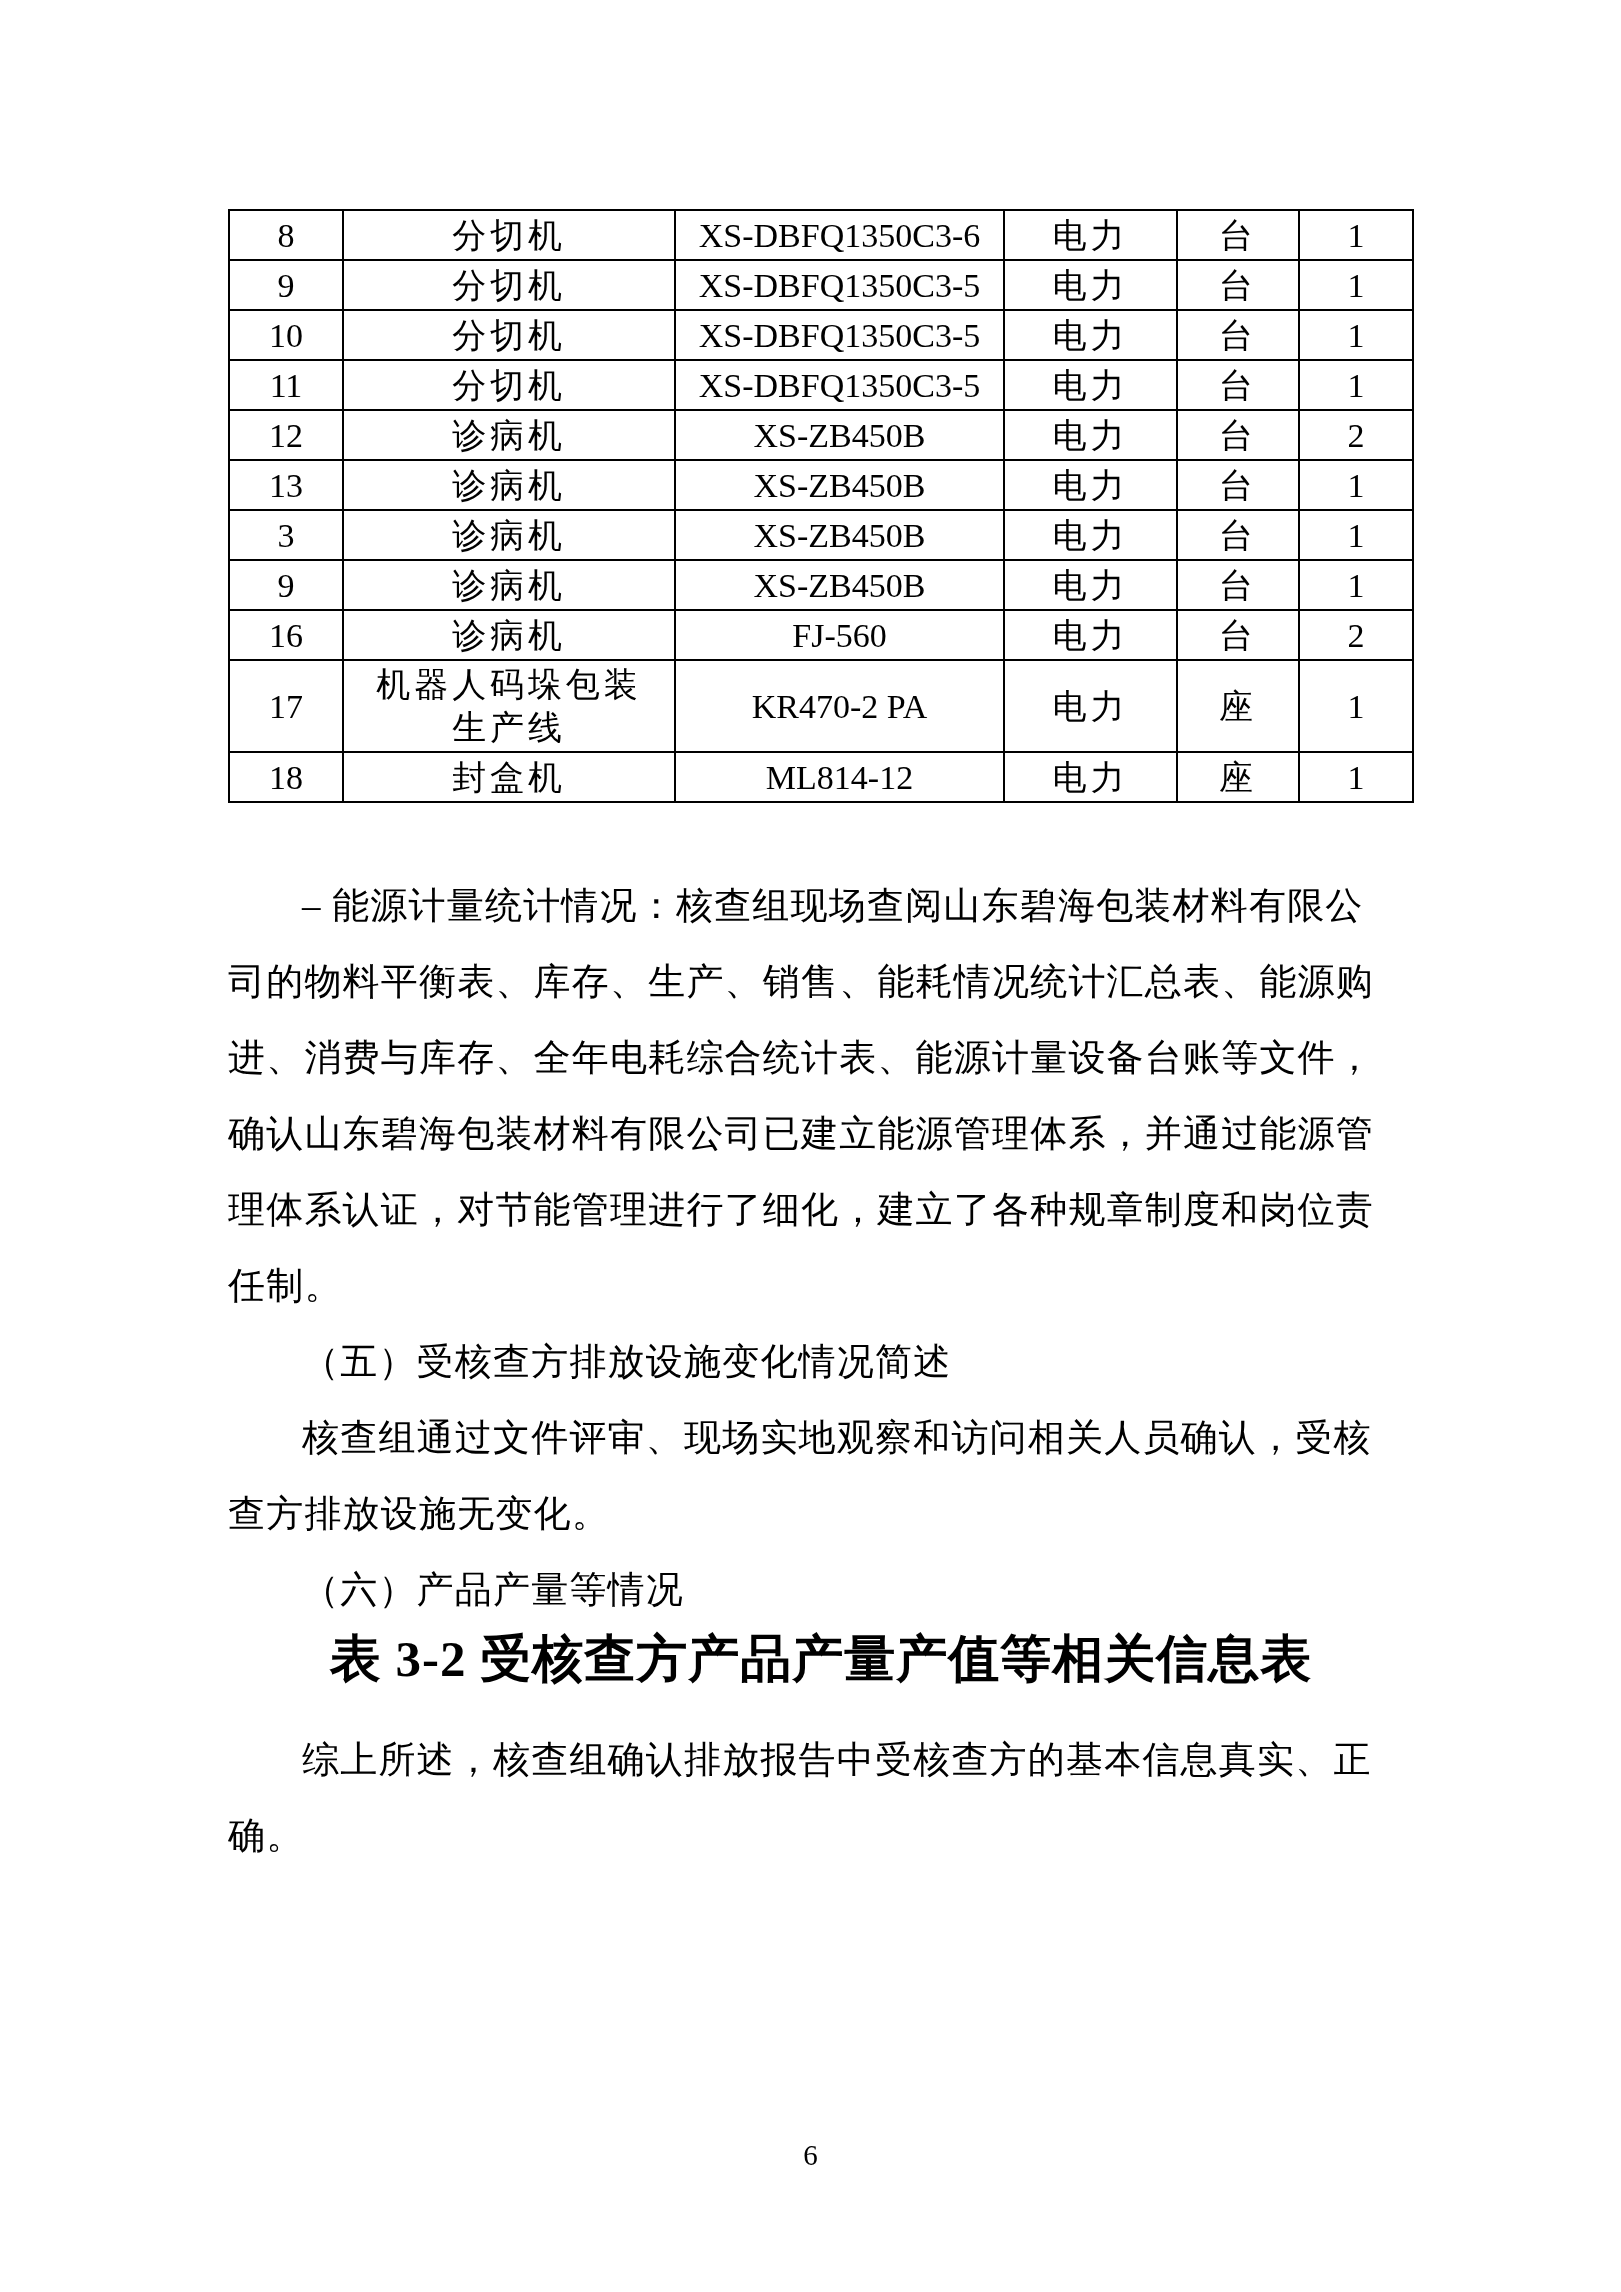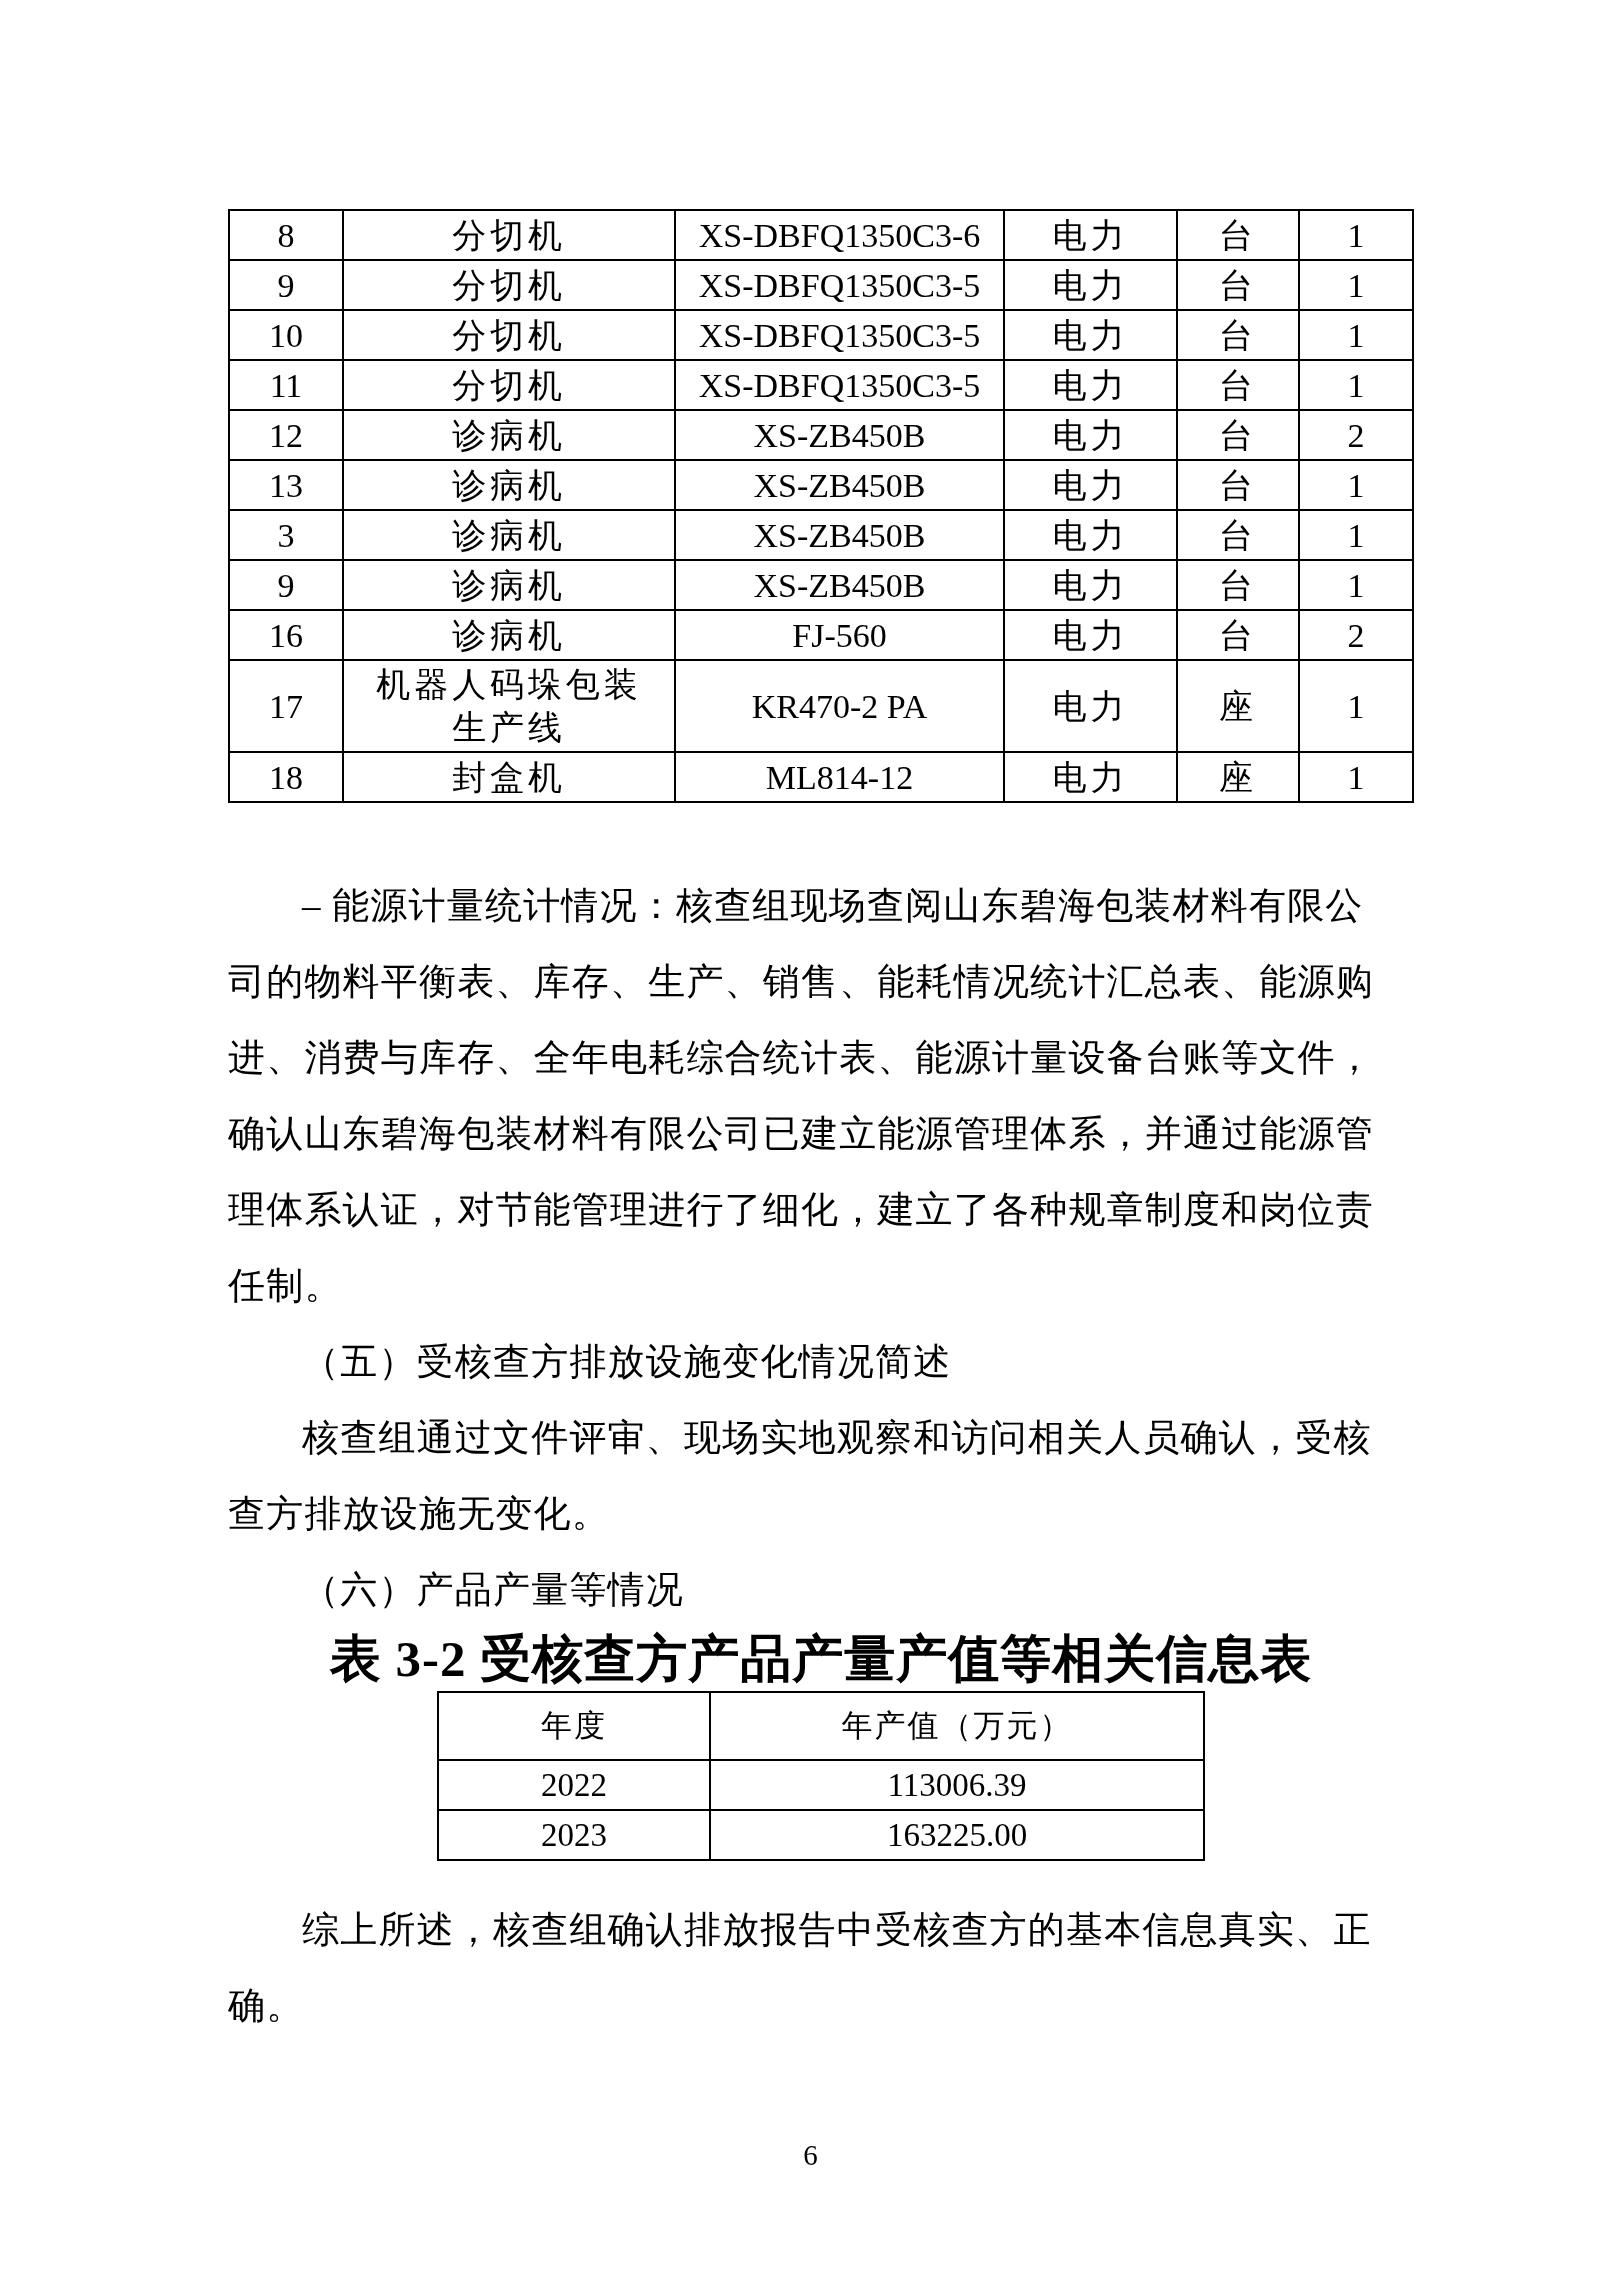--- a/index.html
+++ b/index.html
@@ -206,38 +206,20 @@
 
     <p class="body">（五）受核查方排放设施变化情况简述</p>
 
     <p class="body">核查组通过文件评审、现场实地观察和访问相关人员确认，受核
 查方排放设施无变化。</p>
 
     <p class="body">（六）产品产量等情况</p>
 
     <div class="t2title">表 3-2 受核查方产品产量产值等相关信息表</div>
 
-    <table class="prod">
-      <thead>
-        <tr>
-          <th class="col-year">年度</th>
-          <th class="col-value">年产值（万元）</th>
-        </tr>
-      </thead>
-      <tbody id="prod-body">
-          <tr>
-            <td>2022</td>
-            <td>113006.39</td>
-          </tr>
-          <tr>
-            <td>2023</td>
-            <td>163225.00</td>
-          </tr>
-        </tbody>
-    </table>
 
     <p class="body p-conclusion">综上所述，核查组确认排放报告中受核查方的基本信息真实、正
 确。</p>
   </div>
 
   <div class="pageno">6</div>
 </div>
 
 
 </body></html>

